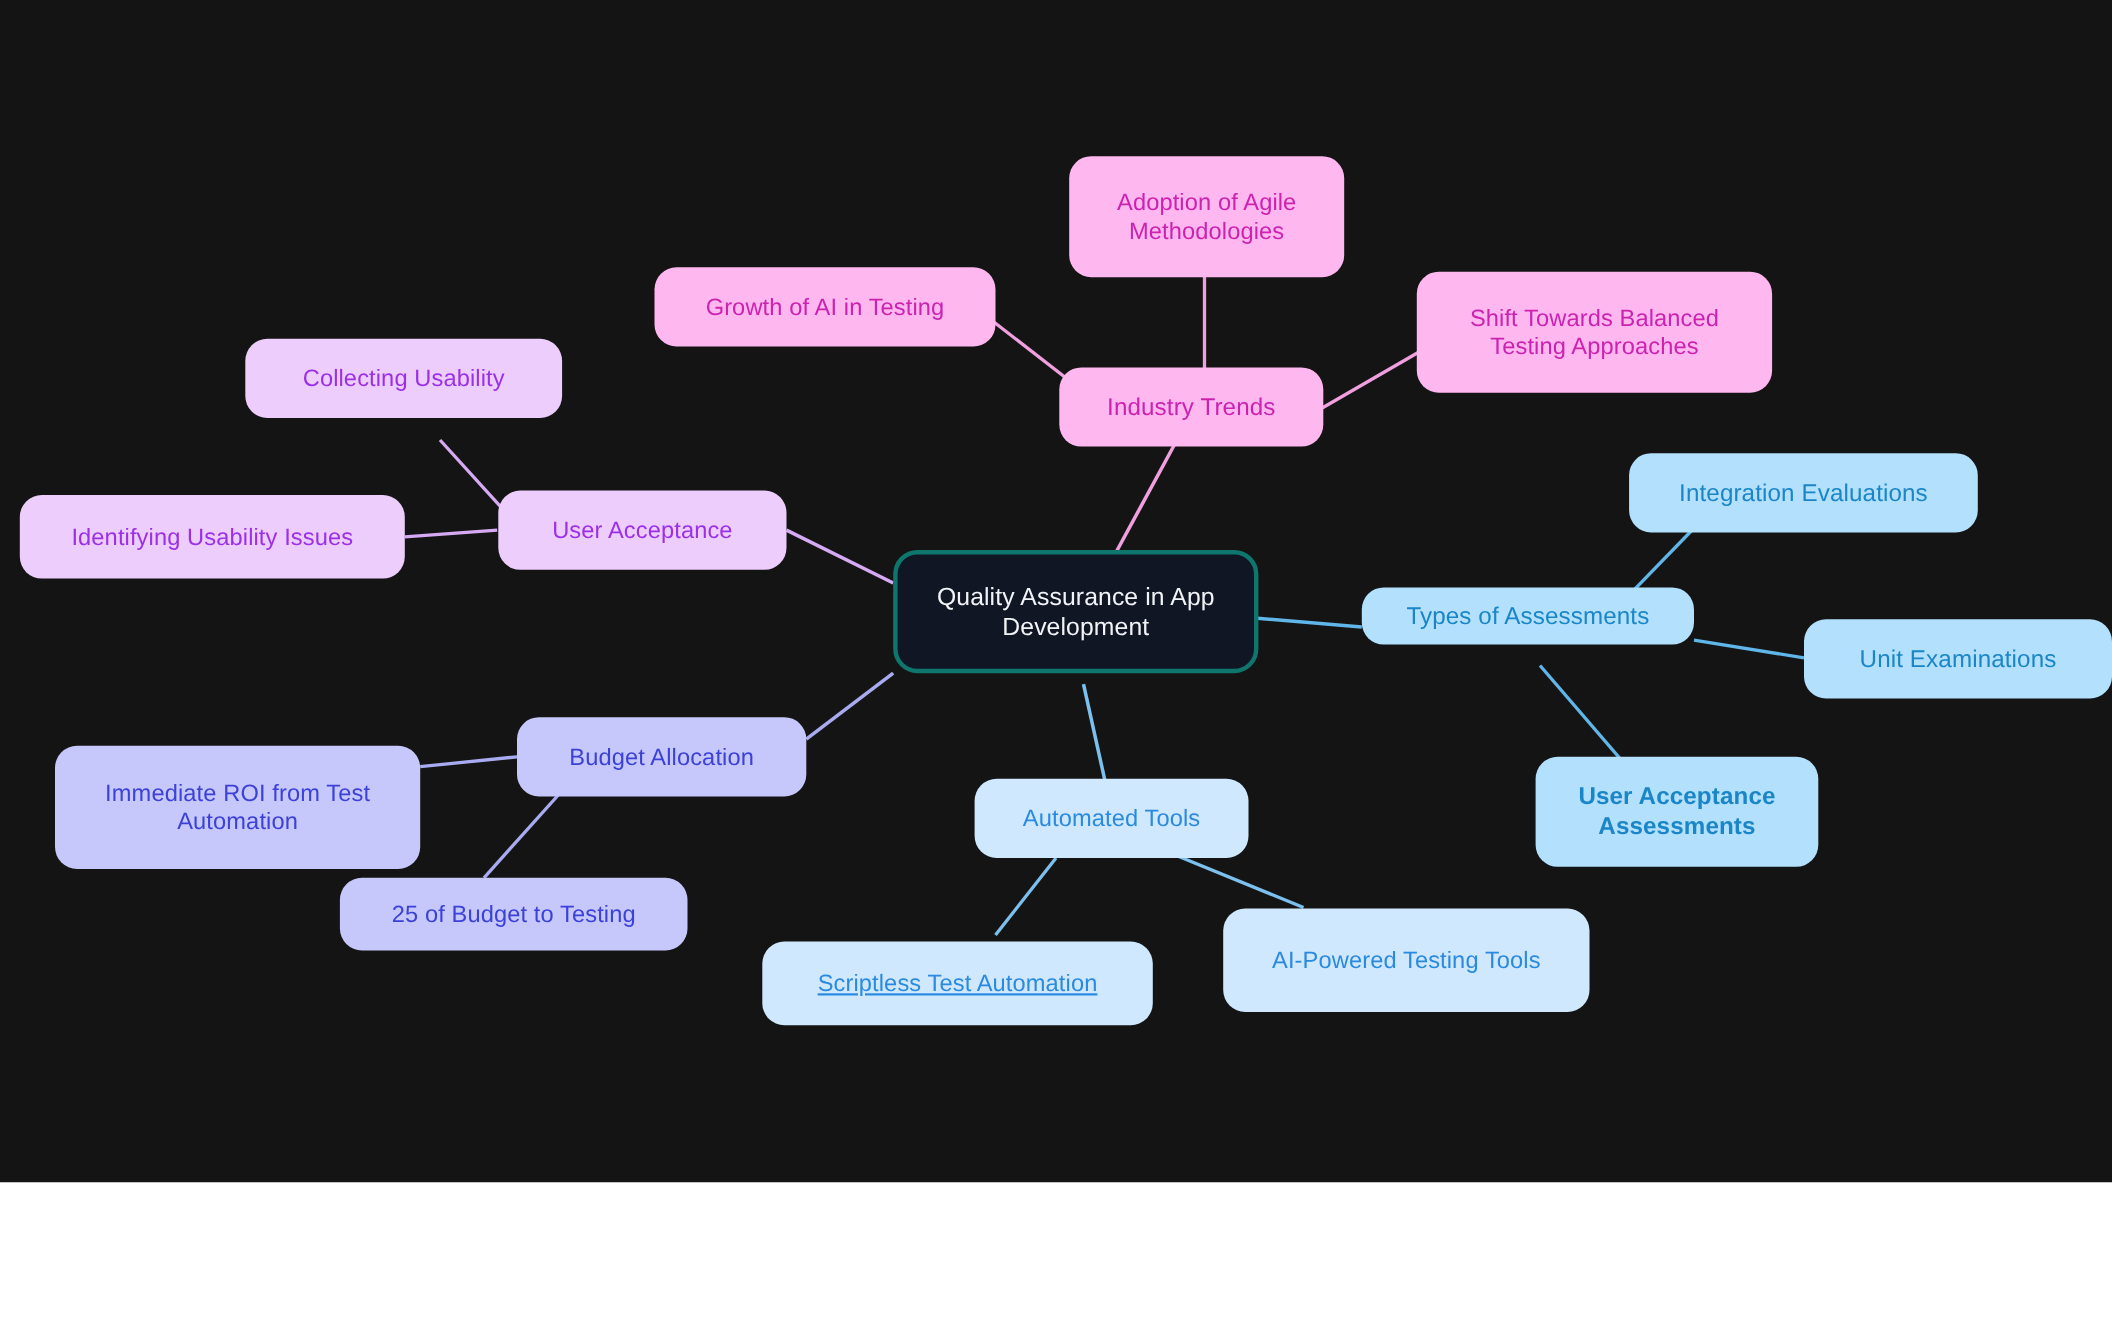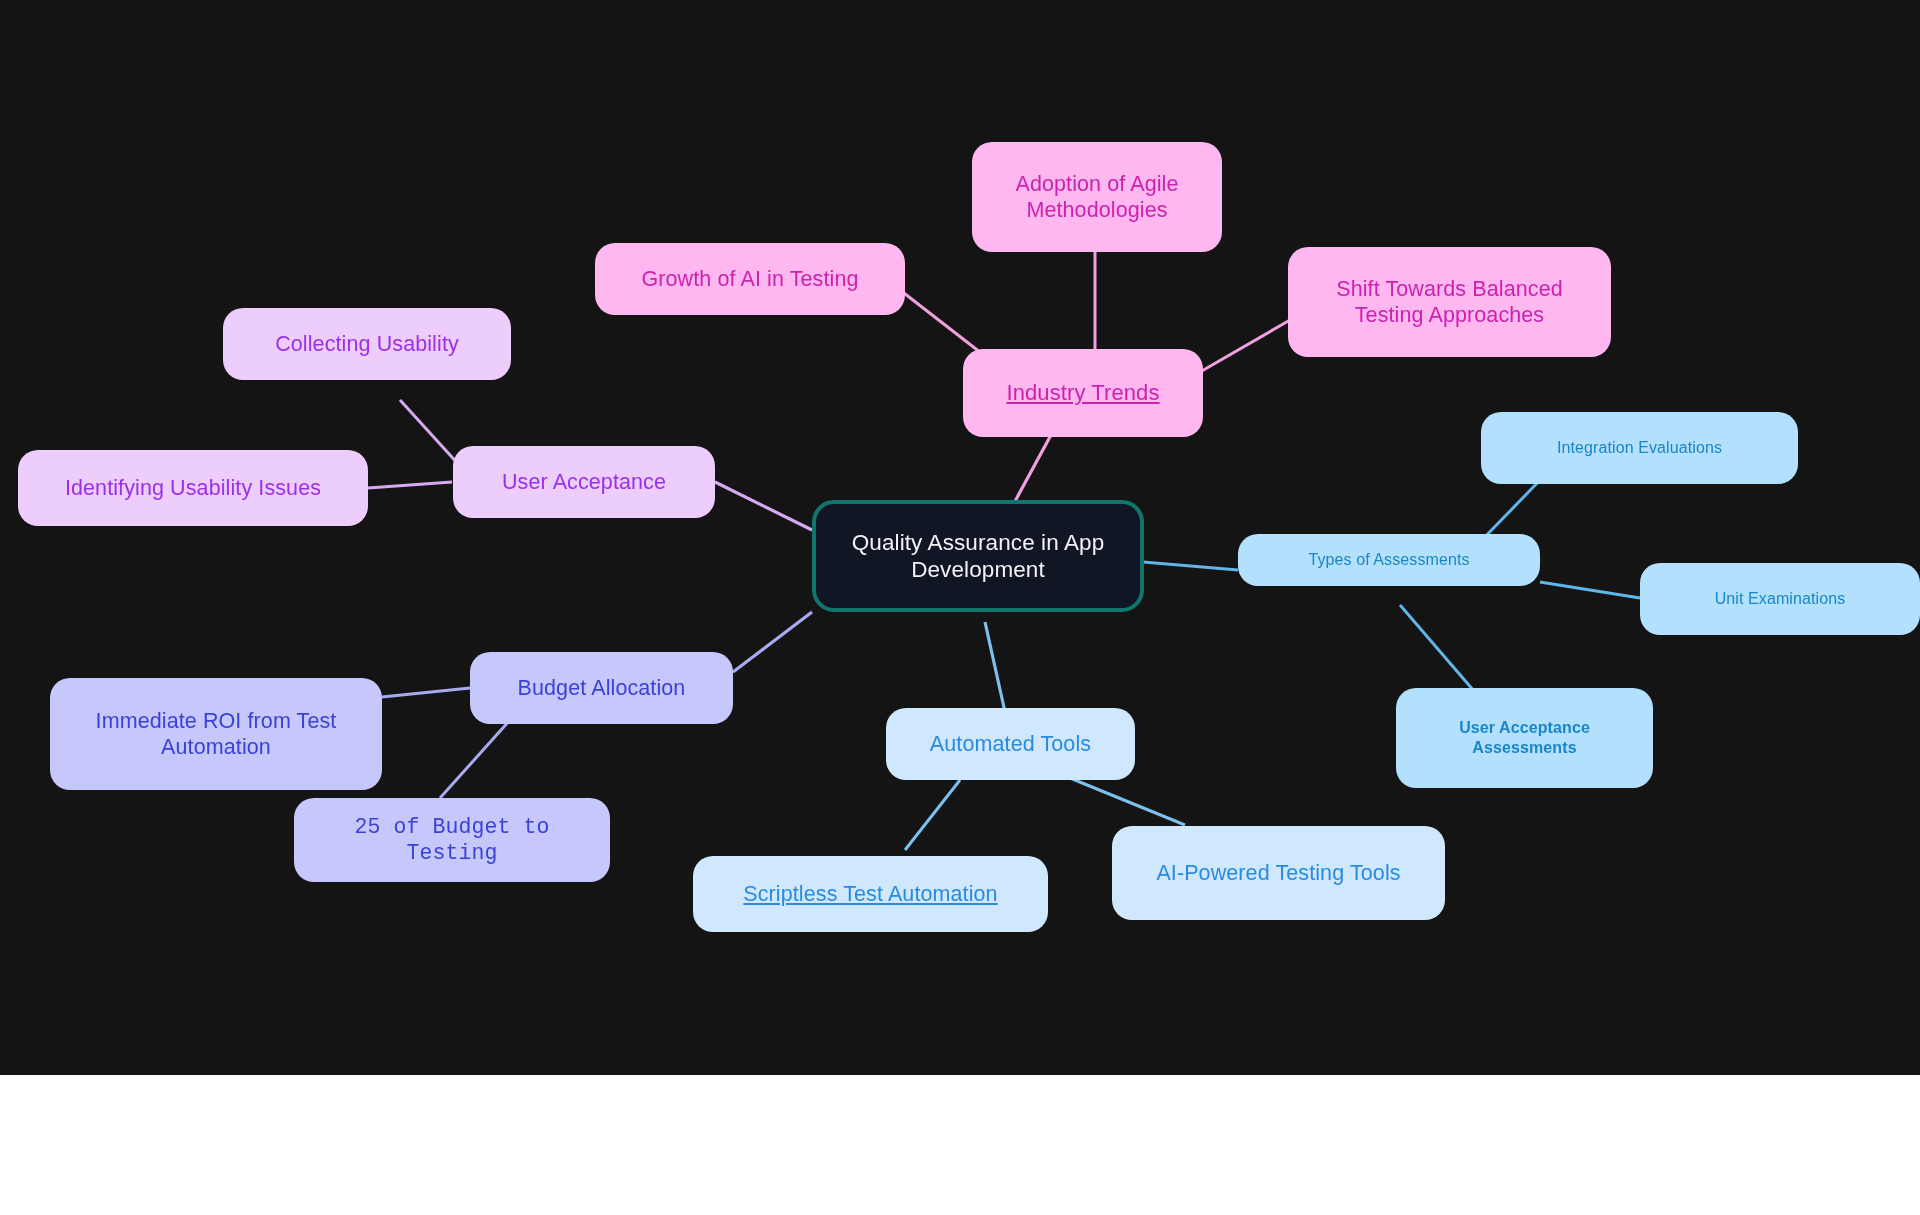--- a/index.html
+++ b/index.html
@@ -70,21 +70,21 @@
     font-size: 21.5px;
   }
   .node.periwinkle {
     background: #c6c8fb;
     color: #3c41d8;
     font-size: 21.5px;
   }
   .node.skyblue {
     background: #b3e0fd;
     color: #1a86c8;
-    font-size: 16px;
+    font-size: 22px;
   }
   .node.paleblue {
     background: #cfe8fd;
     color: #2a8ae0;
     font-size: 21.5px;
   }
   #footer {
     position: absolute;
     left: 0;
     top: 1075px;
@@ -125,42 +125,42 @@
       <path d="M 1400 605 L 1480 698" stroke="#60b6e8" stroke-width="3" fill="none"></path>
 
       <path d="M 985 622 L 1005 712" stroke="#7cc0ee" stroke-width="3.2" fill="none"></path>
 
       <path d="M 960 780 L 905 850" stroke="#7cc0ee" stroke-width="3" fill="none"></path>
       <path d="M 1070 778 L 1185 825" stroke="#7cc0ee" stroke-width="3" fill="none"></path>
     </svg>
 
     <div class="node root" style="left:812px; top:500px; width:332px; height:112px;">Quality Assurance in App Development</div>
 
-    <div class="node pink-hub" style="left:963px; top:349px; width:240px; height:88px;text-decoration:underline;">Industry Trends</div>
+    <div class="node pink-hub" style="left:963px; top:334px; width:240px; height:72px;">Industry Trends</div>
 
     <div class="node pink" style="left:595px; top:243px; width:310px; height:72px;">Growth of AI in Testing</div>
 
     <div class="node pink" style="left:972px; top:142px; width:250px; height:110px;">Adoption of Agile
 Methodologies</div>
 
     <div class="node pink" style="left:1288px; top:247px; width:323px; height:110px;">Shift Towards Balanced
 Testing Approaches</div>
 
     <div class="node violet" style="left:453px; top:446px; width:262px; height:72px;">User Acceptance</div>
 
     <div class="node violet" style="left:223px; top:308px; width:288px; height:72px;">Collecting Usability</div>
 
     <div class="node violet" style="left:18px; top:450px; width:350px; height:76px;">Identifying Usability Issues</div>
 
     <div class="node periwinkle" style="left:470px; top:652px; width:263px; height:72px;">Budget Allocation</div>
 
     <div class="node periwinkle" style="left:50px; top:648px; width:332px; height:112px;margin-top:30px;">Immediate ROI from Test
 Automation</div>
 
-    <div class="node periwinkle" style="left:294px; top:798px; width:316px; height:84px;font-family:Liberation Mono, monospace;">25 of Budget to Testing</div>
+    <div class="node periwinkle" style="left:309px; top:798px; width:316px; height:66px;">25 of Budget to Testing</div>
 
     <div class="node skyblue" style="left:1238px; top:534px; width:302px; height:52px;">Types of Assessments</div>
 
     <div class="node skyblue" style="left:1481px; top:412px; width:317px; height:72px;">Integration Evaluations</div>
 
     <div class="node skyblue" style="left:1640px; top:563px; width:280px; height:72px;">Unit Examinations</div>
 
     <div class="node skyblue" style="left:1396px; top:688px; width:257px; height:100px;font-weight:bold;">User Acceptance
 Assessments</div>
 

